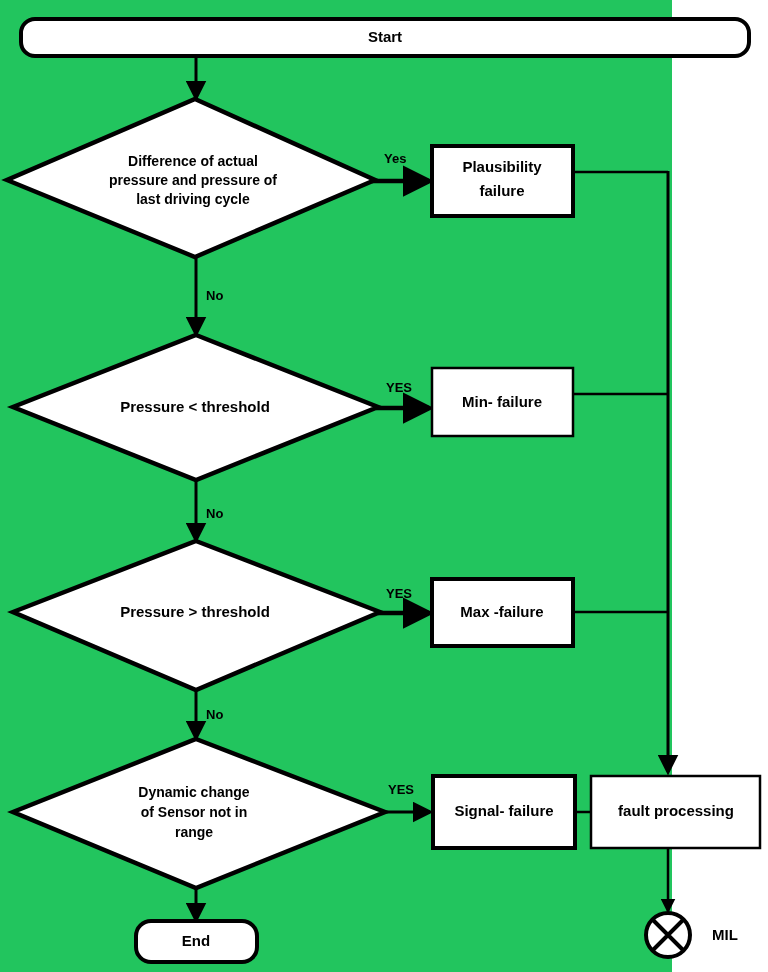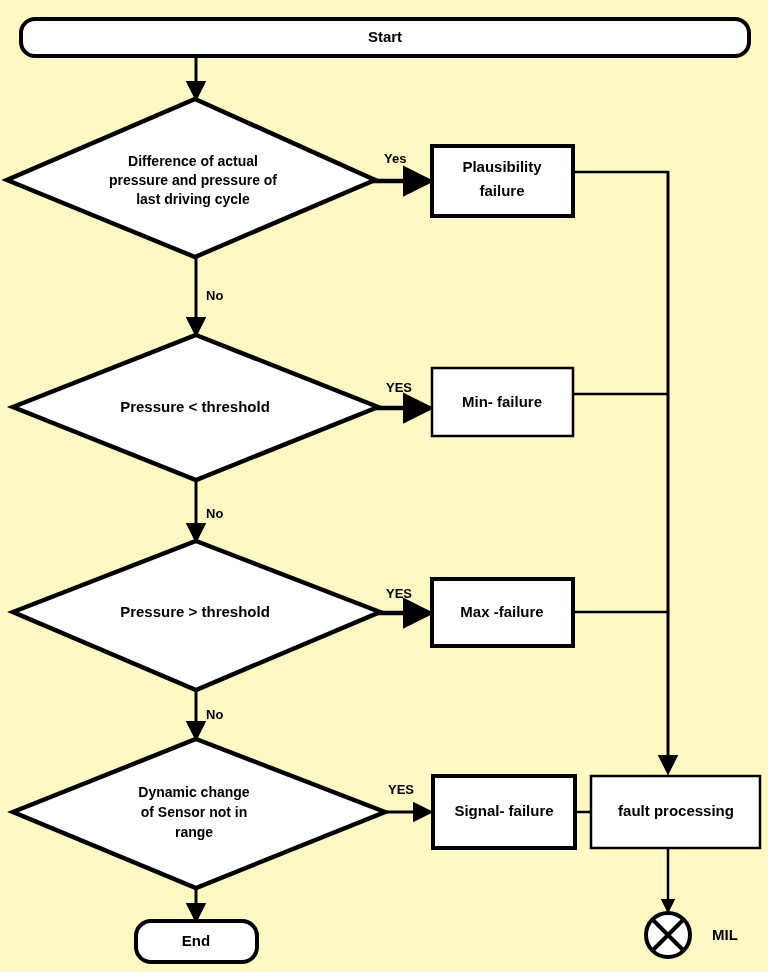--- a/index.html
+++ b/index.html
@@ -8,23 +8,23 @@
     background: #ffffff;
   }
   body {
     width: 768px;
     height: 972px;
     font-family: "Liberation Sans", sans-serif;
     overflow: hidden;
   }
   #flowchart-root {
     position: relative;
-    width: 768px;
+    width: 672px;
     height: 972px;
-    background: #fef9c3;
+    background: #22c55e;
   }
   svg#flow-svg {
     display: block;
     width: 768px;
     height: 972px;
   }
   .shape-outline {
     fill: #ffffff;
     stroke: #000000;
   }

